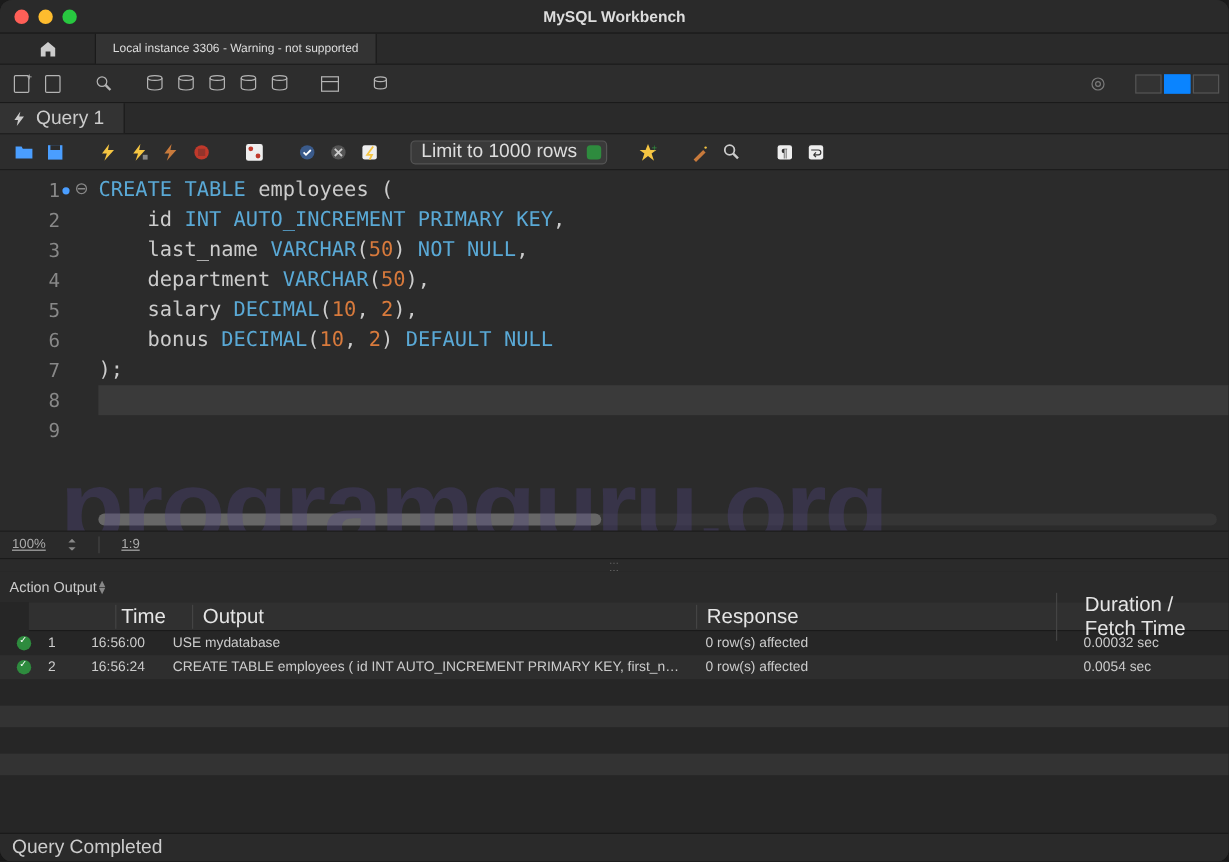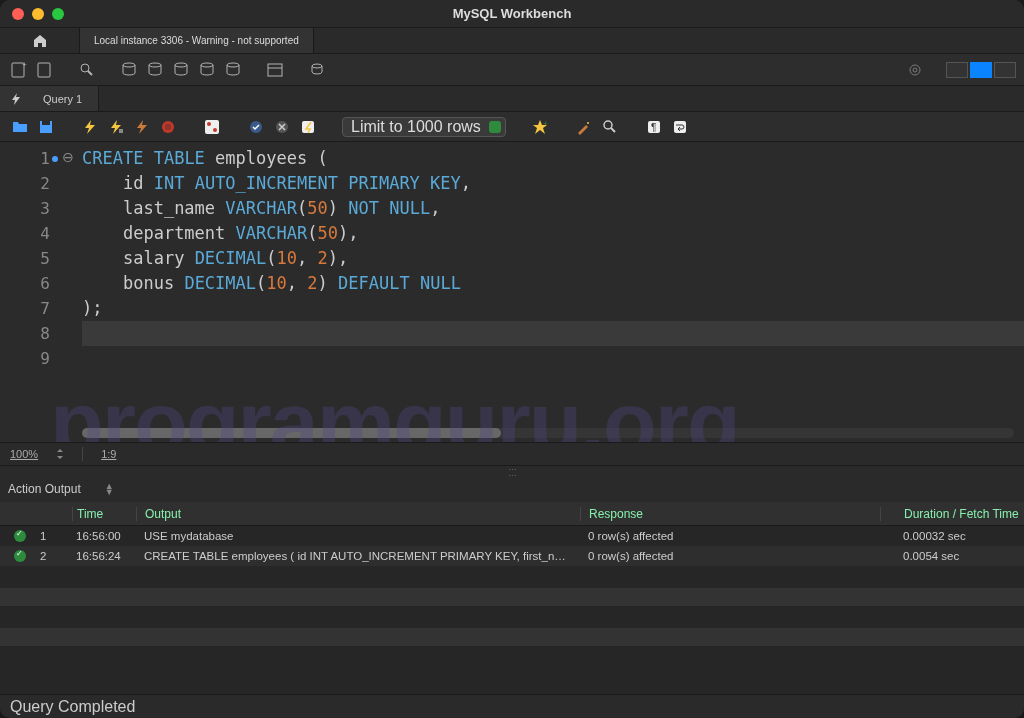--- a/index.html
+++ b/index.html
@@ -21,21 +21,21 @@
 
 .toolbar { height: 32px; background: #2d2d2d; display: flex; align-items: center; padding: 0 8px; gap: 4px; border-bottom: 1px solid #1a1a1a; }
 .tb-icon { width: 22px; height: 22px; display: flex; align-items: center; justify-content: center; cursor: pointer; opacity: 0.85; }
 .tb-sep { width: 12px; }
 .tb-spacer { flex: 1; }
 .panel-btns { display: flex; gap: 2px; }
 .panel-btn { width: 22px; height: 16px; border: 1px solid #555; background: #333; }
 .panel-btn.active { background: #0a84ff; border-color: #0a84ff; }
 
 .query-tabbar { height: 26px; background: #2a2a2a; display: flex; align-items: stretch; border-bottom: 1px solid #1a1a1a; }
-.query-tab { padding: 0 16px 0 10px; display: flex; align-items: center; gap: 21px; font-size: 11px; background: #333; border-right: 1px solid #1a1a1a; }
+.query-tab { padding: 0 16px 0 10px; display: flex; align-items: center; gap: 8px; font-size: 16px; background: #333; border-right: 1px solid #1a1a1a; }
 
 .editor-toolbar { height: 30px; background: #2d2d2d; display: flex; align-items: center; padding: 0 10px; gap: 6px; border-bottom: 1px solid #1a1a1a; }
 .et-icon { width: 20px; height: 20px; display: flex; align-items: center; justify-content: center; cursor: pointer; }
 .limit-select { background: #3a3a3a; color: #ddd; border: 1px solid #555; border-radius: 4px; padding: 2px 24px 2px 8px; font-size: 16px; height: 20px; position: relative; display: flex; align-items: center; }
 .limit-select::after { content: ""; position: absolute; right: 4px; top: 3px; width: 12px; height: 12px; background: #2e8b3e; border-radius: 3px; }
 
 .editor-area { background: #2b2b2b; height: 300px; display: flex; position: relative; overflow: hidden; }
 .gutter { width: 60px; background: #2b2b2b; padding-top: 4px; text-align: right; }
 .line-no { height: 25px; line-height: 25px; padding-right: 10px; color: #888; font-family: "Menlo", monospace; font-size: 16px; }
 .fold-col { width: 22px; padding-top: 4px; }
@@ -54,26 +54,26 @@
 
 .hscrollbar { position: absolute; bottom: 4px; left: 82px; right: 10px; height: 10px; background: rgba(255,255,255,0.05); border-radius: 5px; }
 .hscrollbar-thumb { width: 45%; height: 100%; background: rgba(255,255,255,0.25); border-radius: 5px; }
 
 .status-strip { height: 24px; background: #2a2a2a; display: flex; align-items: center; padding: 0 10px; font-size: 11px; color: #aaa; gap: 18px; border-top: 1px solid #1a1a1a; border-bottom: 1px solid #1a1a1a; text-decoration: underline; }
 .status-strip .sep { border-left: 1px solid #444; height: 14px; }
 
 .splitter { height: 10px; background: #2a2a2a; display: flex; align-items: center; justify-content: center; cursor: row-resize; }
 .splitter::after { content: "⋮⋮"; color: #666; font-size: 8px; transform: rotate(90deg); letter-spacing: -2px; }
 
-.output-header { height: 26px; background: #2a2a2a; display: flex; align-items: center; padding: 0 8px; font-size: 12px; gap: 24px; }
+.output-header { height: 26px; background: #2a2a2a; display: flex; align-items: center; padding: 0 8px; font-size: 12px; gap: 0; }
 .output-select { color: #ccc; }
 .output-arrows { font-size: 9px; color: #888; line-height: 6px; }
 
 .output-table { flex: 1; background: #262626; min-height: 0; }
-.ot-header { height: 24px; background: #303030; display: flex; align-items: center; font-size: 12px; color: #86efac; border-bottom: 1px solid #1a1a1a; }
+.ot-header { height: 24px; background: #303030; display: flex; align-items: center; font-size: 17px; color: #e5e5e5; border-bottom: 1px solid #1a1a1a; margin-left: 24px; }
 .ot-col-status { width: 36px; }
 .ot-col-num { width: 36px; padding-left: 4px; }
 .ot-col-time { width: 64px; padding-left: 4px; border-left: 1px solid #444; }
 .ot-col-action { flex: 1; padding-left: 8px; border-left: 1px solid #444; }
 .ot-col-response { width: 300px; padding-left: 8px; border-left: 1px solid #444; }
 .ot-col-duration { width: 144px; padding-left: 23px; border-left: 1px solid #444; }
 .ot-row { height: 20px; display: flex; align-items: center; font-size: 11.5px; color: #ccc; }
 .ot-row.alt { background: #2e2e2e; }
 .status-ok { width: 12px; height: 12px; background: #2e8b3e; border-radius: 50%; margin-left: 14px; position: relative; }
 .status-ok::after { content: "✓"; color: #fff; font-size: 8px; position: absolute; left: 2px; top: -1px; }

